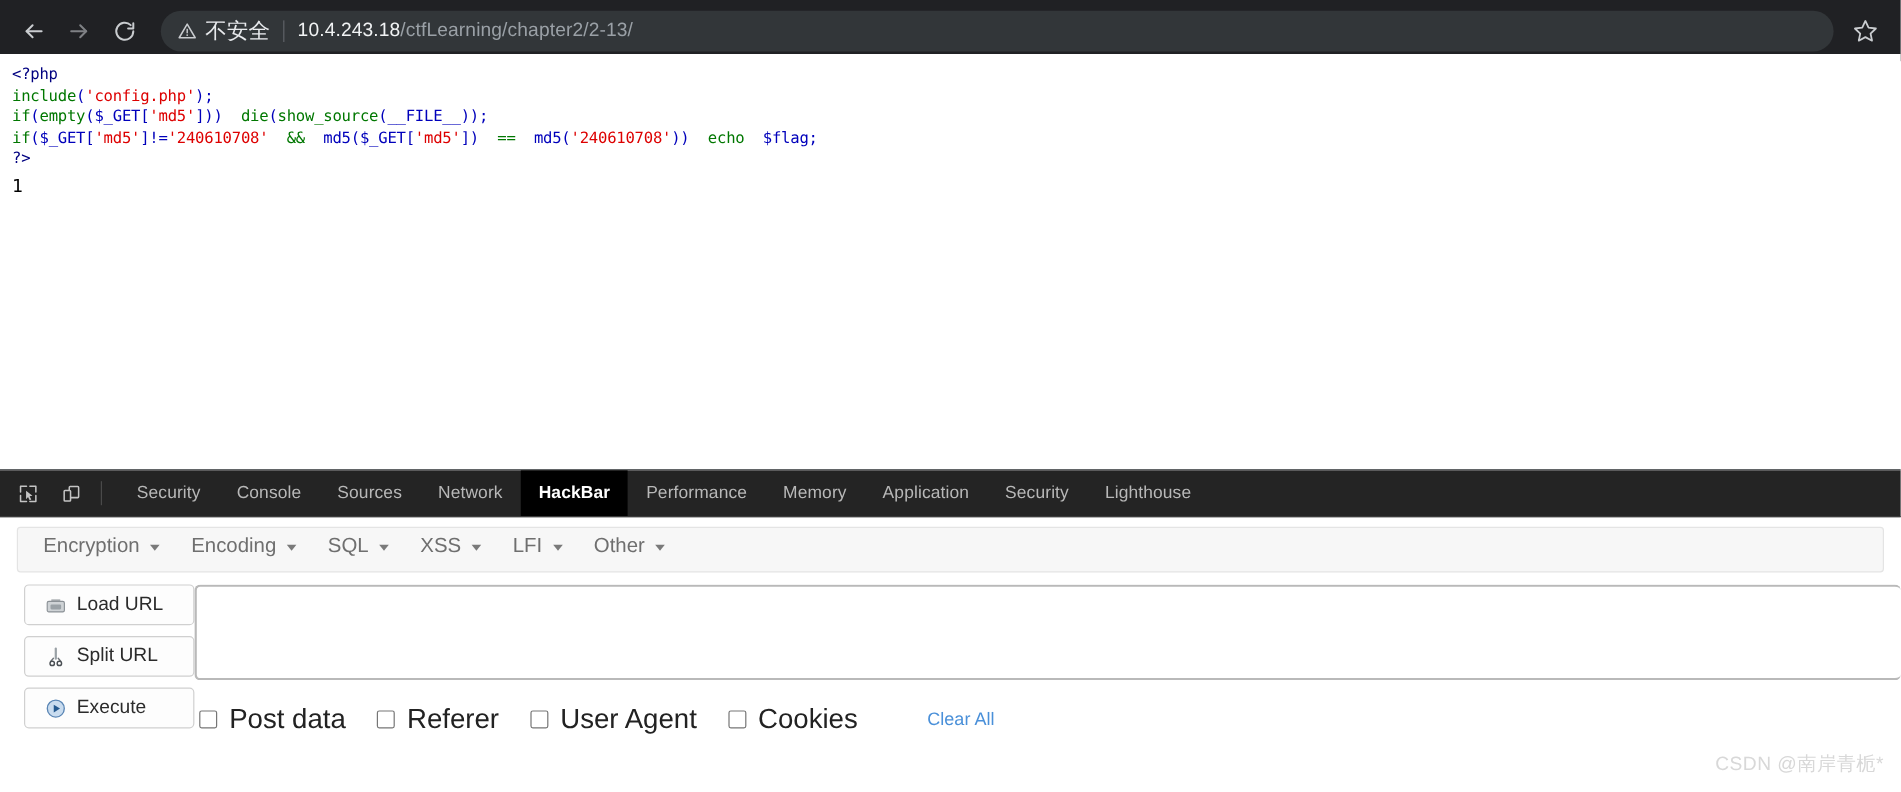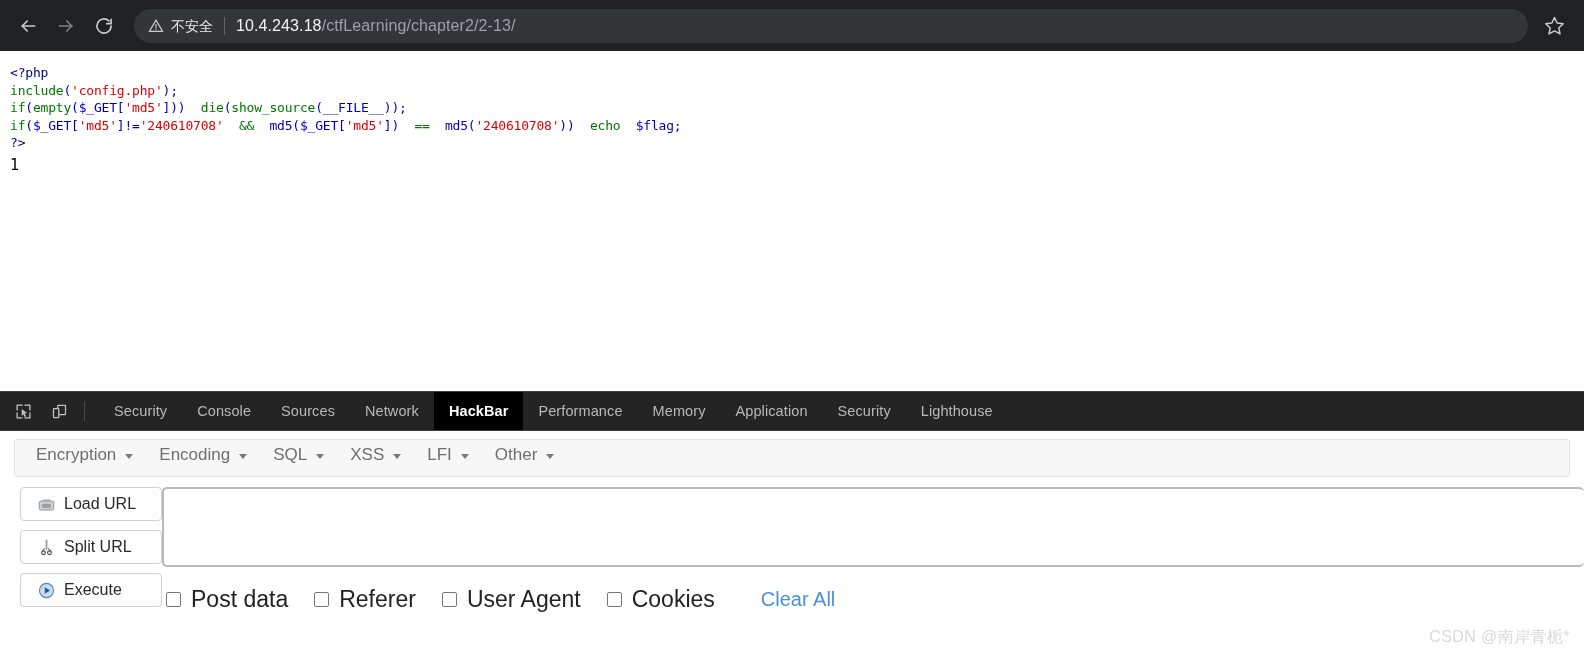--- a/index.html
+++ b/index.html
@@ -39,21 +39,21 @@
     padding: 0 14px;
     min-width: 0;
   }
   .security-chip {
     display: flex; align-items: center; gap: 7px;
     flex-shrink: 0;
   }
   .warn-icon { display: block; }
   .security-text {
     color: #e8eaed;
-    font-size: 14px;
+    font-size: 18px;
     line-height: 1;
     white-space: nowrap;
   }
   .omni-divider {
     width: 1px; height: 18px;
     background: #5f6368;
     margin: 0 11px;
     flex-shrink: 0;
   }
   .url-wrap {
@@ -69,21 +69,21 @@
     width: 40px; height: 40px;
     margin: 0 10px 0 6px;
     display: flex; align-items: center; justify-content: center;
     color: #c9cccf;
     flex-shrink: 0;
   }
 
   
   .page-view {
     position: absolute;
-    top: 55px; left: 0;
+    top: 45px; left: 0;
     width: 1584px; height: 340px;
     background: #ffffff;
     overflow: hidden;
   }
   .code-block {
     margin: 0;
     padding: 9px 0 0 10px;
     font-family: "DejaVu Sans Mono", "Liberation Mono", monospace;
     font-size: 13px;
     line-height: 17.5px;
@@ -224,22 +224,22 @@
   }
   .cbox {
     width: 15px; height: 15px;
     border: 1px solid #767676;
     border-radius: 2px;
     background: #ffffff;
     flex-shrink: 0;
   }
   .clear-all {
     color: #4a90d9;
-    font-size: 20px;
-    margin-left: 20px;
+    font-size: 15px;
+    margin-left: 32px;
     white-space: nowrap;
   }
 
   
   .watermark {
     position: absolute;
     right: 14px; bottom: 12px;
     font-size: 16px;
     color: #d8d8d8;
     white-space: nowrap;

